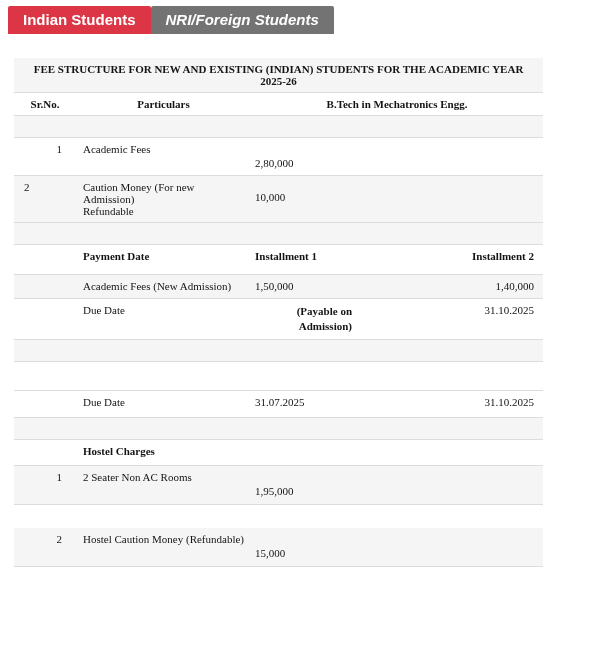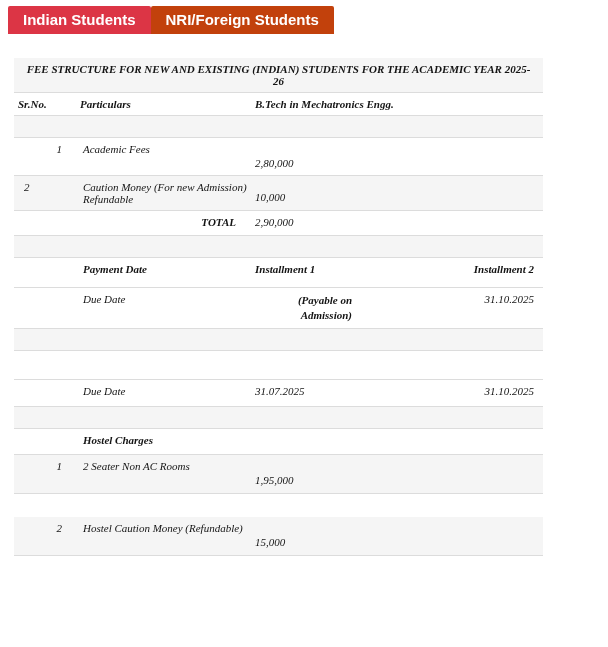--- a/index.html
+++ b/index.html
@@ -17,40 +17,39 @@
     height:28px; line-height:28px;
     padding:0 15px;
     color:#ffffff;
     font-family:"Liberation Sans", sans-serif;
     font-size:15px; font-weight:600;
     border-radius:2px 2px 0 0;
     cursor:pointer;
     white-space:nowrap;
   }
   .tab-active { background:#dc3545; }
-  .tab-inactive { background:#c2410c; }
+  .tab-inactive { background:#737373;font-style:italic; }
 
   
   table.fee {
     margin:24px 0 0 14px;
     width:529px;
     border-collapse:collapse;
     table-layout:fixed;
-    font-style:italic;
   }
   td {
     border-bottom:1px solid #dcdcdc;
     font-size:11px;
     padding:5px 4px;
     vertical-align:top;
     overflow:hidden;
   }
   tr.gray td { background:#f5f5f5; }
   .bold { font-weight:bold; }
-  .center { }
+  .center { text-align:center; }
   td.title-cell { text-align:center; font-weight:bold; padding:5px 8px; }
   td.sr { text-align:right; padding-right:14px; }
   td.sr-left { text-align:left; padding-left:10px; }
   td.label { padding-left:7px; }
   td.total-cell { text-align:right; padding-right:15px; font-weight:bold; }
   td.val-c { text-align:left; }
   td.val-r { text-align:right; padding-right:9px; }
   td.v-low { padding-top:19px; }      
   td.v-low2 { padding-top:15px; }     
   .wrap-narrow {
@@ -113,38 +112,38 @@
   <tr class="gray h33">
     <td class="sr-left">2</td>
     <td class="label">
       <div>Caution Money (For new Admission)</div>
       <div>Refundable</div>
     </td>
     <td class="val-c v-low2">10,000</td>
     <td></td>
   </tr>
 
-  <tr class="h25">
-    <td></td>
-    <td class="total-cell">TOTAL</td>
-    <td class="val-c">2,90,000</td>
-    <td></td>
-  </tr>
 
   <tr class="gray h22">
         <td colspan="4"></td>
       </tr>
 
   <tr class="h30">
     <td></td>
     <td class="label bold">Payment Date</td>
     <td class="val-c bold">Installment 1</td>
     <td class="val-r bold">Installment 2</td>
   </tr>
 
+  <tr class="gray h24">
+    <td></td>
+    <td class="label">Academic Fees (New Admission)</td>
+    <td class="val-c">1,50,000</td>
+    <td class="val-r">1,40,000</td>
+  </tr>
 
   <tr class="h36">
     <td></td>
     <td class="label">Due Date</td>
     <td>
       <div class="wrap-narrow">(Payable on Admission)</div>
     </td>
     <td class="val-r">31.10.2025</td>
   </tr>
 

